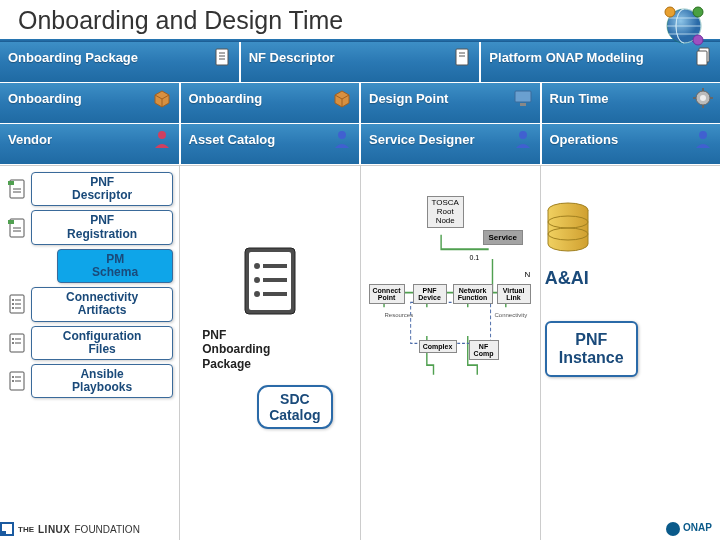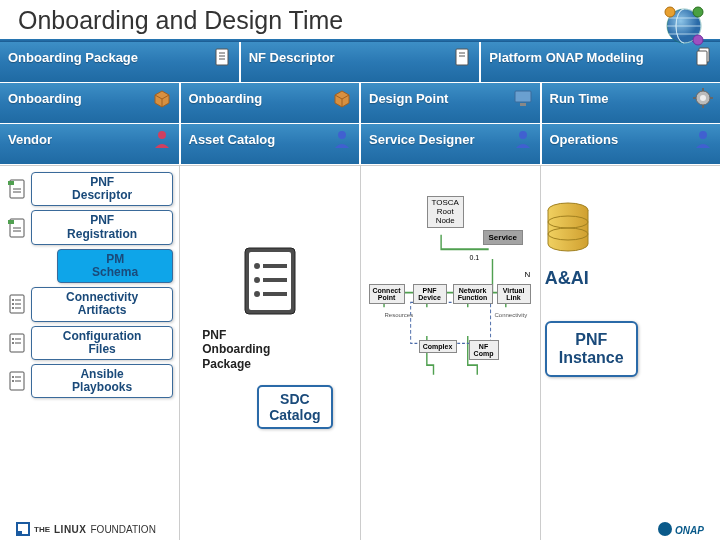--- a/index.html
+++ b/index.html
@@ -25,21 +25,21 @@
   
   .artifact-list { display: flex; flex-direction: column; gap: 4px; padding: 0 2px; }
   .artifact { display: flex; align-items: center; gap: 3px; }
   .artifact-icon { width: 22px; height: 22px; flex-shrink: 0; }
   .artifact-box { flex: 1; background: #fff; border: 1.5px solid #3a6a9a; border-radius: 4px; padding: 3px 4px; text-align: center; font-size: 12px; font-weight: 600; color: #1a4a7a; line-height: 1.1; box-shadow: 1px 1px 3px rgba(0,0,0,0.2); }
   .artifact-box.pm { background: #0ea5e9; margin-left: 26px; }
   
   .col2-content { display: flex; flex-direction: column; align-items: center; gap: 6px; padding-top: 70px; }
   .package-icon { width: 70px; height: 80px; }
   .package-label { font-size: 12px; font-weight: 600; color: #222; text-align: left; align-self: flex-start; margin-left: 18px; line-height: 1.2; }
-  .sdc-box { background: #fff; border: 2px solid #2a6aa8; border-radius: 5px; padding: 4px 10px; font-size: 14px; font-weight: 700; color: #1a4a7a; text-align: center; box-shadow: 1px 1px 3px rgba(0,0,0,0.2); margin-top: 8px; margin-left: 50px; }
+  .sdc-box { background: #fff; border: 2px solid #2a6aa8; border-radius: 11px; padding: 4px 10px; font-size: 14px; font-weight: 700; color: #1a4a7a; text-align: center; box-shadow: 1px 1px 3px rgba(0,0,0,0.2); margin-top: 8px; margin-left: 50px; }
   
   .col3-content { position: relative; height: 100%; font-size: 8px; }
   .tosca-box { position: absolute; top: 24px; left: 62px; border: 1px solid #888; background: #eee; padding: 2px 4px; font-size: 8px; font-weight: 400; text-align: center; line-height: 1.1; }
   .service-box { position: absolute; top: 58px; left: 118px; border: 1px solid #888; background: #a3a3a3; padding: 2px 5px; font-size: 8px; font-weight: 600; }
   .node-box { position: absolute; border: 1px solid #888; background: #eee; padding: 2px 3px; font-size: 7px; font-weight: 600; text-align: center; line-height: 1.0; }
   .cp-box { top: 112px; left: 4px; width: 36px; }
   .pnf-box { top: 112px; left: 48px; width: 34px; }
   .nf-box { top: 112px; left: 88px; width: 40px; }
   .vl-box { top: 112px; left: 132px; width: 34px; }
   .resources-label { position: absolute; top: 140px; left: 20px; font-size: 6px; color: #555; }
@@ -48,24 +48,24 @@
   .nfcomp-box { top: 168px; left: 104px; width: 30px; }
   .n-label { position: absolute; top: 98px; left: 160px; font-size: 8px; }
   .ratio-label { position: absolute; top: 82px; left: 105px; font-size: 7px; }
   .col3-content svg.lines { position: absolute; top: 0; left: 0; width: 100%; height: 100%; pointer-events: none; }
   
   .col4-content { display: flex; flex-direction: column; align-items: flex-start; gap: 16px; padding-top: 30px; }
   .db-icon { width: 46px; height: 50px; }
   .db-label { font-size: 18px; font-weight: 700; color: #1a4a7a; }
   .instance-box { background: #fff; border: 2px solid #2a6aa8; border-radius: 6px; padding: 8px 12px; font-size: 16px; font-weight: 700; color: #1a4a7a; text-align: center; box-shadow: 1px 1px 3px rgba(0,0,0,0.25); margin-top: 16px; }
   
-  .footer { position: absolute; bottom: 4px; left: 0; right: 0; display: flex; justify-content: space-between; align-items: center; padding: 0 16px; font-size: 10px; }
+  .footer { position: absolute; bottom: 4px; left: 0; right: 8px; display: flex; justify-content: space-between; align-items: center; padding: 0 0; font-size: 10px; }
   .footer-left { display: flex; align-items: center; gap: 4px; font-weight: 700; color: #333; }
   .footer-left .linux { letter-spacing: 0.5px; }
-  .footer-right { display: flex; align-items: flex-end; gap: 3px; font-weight: 700; font-style: italic; color: #0a5a8a; }
+  .footer-right { display: flex; align-items: flex-start; gap: 3px; font-weight: 700; color: #0a5a8a; }
   .onap-circle { width: 14px; height: 14px; border-radius: 50%; background: #0a5a8a; display: inline-block; }
   
   
 </style>
 </head>
 <body>
 
 <div class="slide">
 
   <div class="title-bar">

